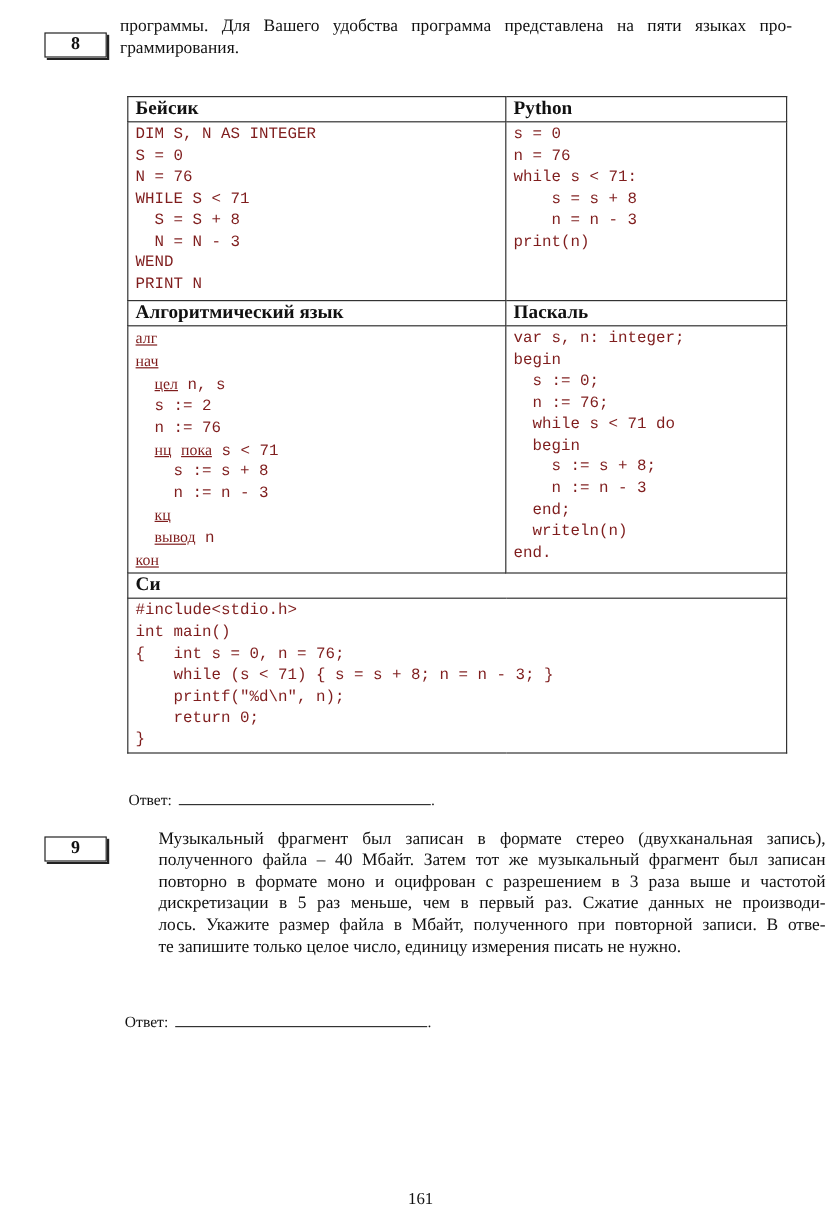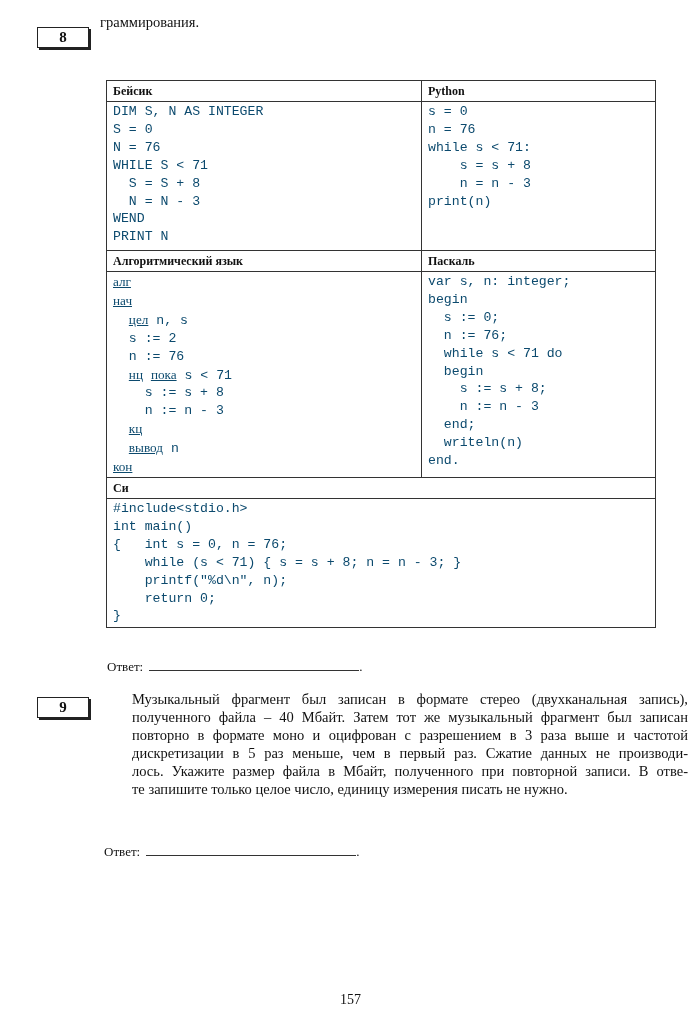--- a/index.html
+++ b/index.html
@@ -3,34 +3,35 @@
   <meta charset="utf-8">
   <style>
     html, body { margin:0; padding:0; background:#ffffff; }
     body { width:698px; height:1024px; position:relative; overflow:hidden; color:#111; font-family:"Liberation Serif", serif; }
     .qbox { position:absolute; border:1.5px solid #222; box-shadow: 2px 2px 0 #222; font-weight:bold; font-size:15px; text-align:center; line-height:18px; }
     .qtext { position:absolute; font-size:14.5px; line-height:18px; text-align:justify; }
     .qtext .line { display:block; white-space:nowrap; text-align-last:justify; }
     .qtext .line.last { text-align-last:left; }
     table.prog { position:absolute; left:106px; top:80px; width:550px; border-collapse:collapse; }
     table.prog td { border:1.5px solid #333; vertical-align:top; padding:0 0 0 6px; }
-    table.prog td.hdr { font-weight:bold; font-size:12px; height:20px; line-height:20px; }
-    pre.code { margin:0; font-family:"Liberation Mono", monospace; font-size:13.2px; line-height:17.9px; color:#0c4a6e; padding-top:1px; }
+    table.prog td.hdr { font-weight:bold; font-size:16px; height:20px; line-height:20px; }
+    pre.code { margin:0; font-family:"Liberation Mono", monospace; font-size:13.2px; line-height:17.9px; color:#7f1d1d; padding-top:1px; }
     .u { text-decoration:underline;font-family:Liberation Serif, serif; }
     .answer { position:absolute; font-size:13px; }
     .answer .blank { display:inline-block; width:210px; border-bottom:1px solid #333; height:13px; vertical-align:baseline; margin-left:6px; }
     .pagenum { position:absolute; left:340px; top:992px; font-size:14px; }
   </style>
 </head>
 <body>
 
 <div class="qbox" style="left:37px; top:27px; width:50px; height:19px;">
   <span>8</span>
 </div>
 <div class="qtext" style="left:100px; top:13px; width:560px;">
+  <span class="line">программы. Для Вашего удобства программа представлена  на пяти языках про-</span>
   <span class="line last">граммирования.</span>
 </div>
 
 <table class="prog">
   <tbody>
       <tr>
     <td class="hdr" style="width:308px;">Бейсик</td>
     <td class="hdr">Python</td>
   </tr>
   <tr>
@@ -115,13 +116,13 @@
   <span class="line">повторно в формате моно и оцифрован с разрешением в 3 раза выше и частотой</span>
   <span class="line">дискретизации в 5 раз меньше, чем в первый раз. Сжатие данных не производи-</span>
   <span class="line">лось. Укажите размер файла в Мбайт, полученного при повторной записи. В отве-</span>
   <span class="line last">те запишите только целое число, единицу измерения писать не нужно.</span>
 </div>
 
 <div class="answer" style="left:104px; top:842px;">
   <span>Ответ:</span><span class="blank"></span><span>.</span>
 </div>
 
-<div class="pagenum">157</div>
+<div class="pagenum">161</div>
 
 </body></html>

